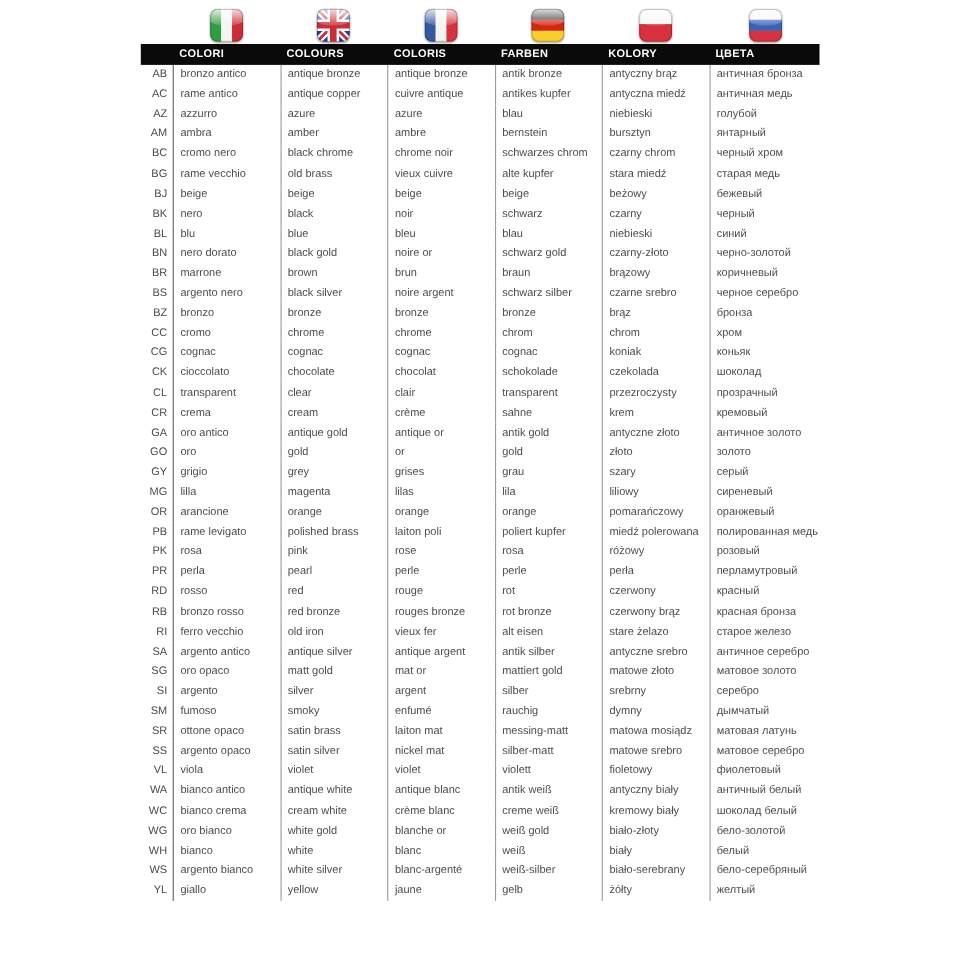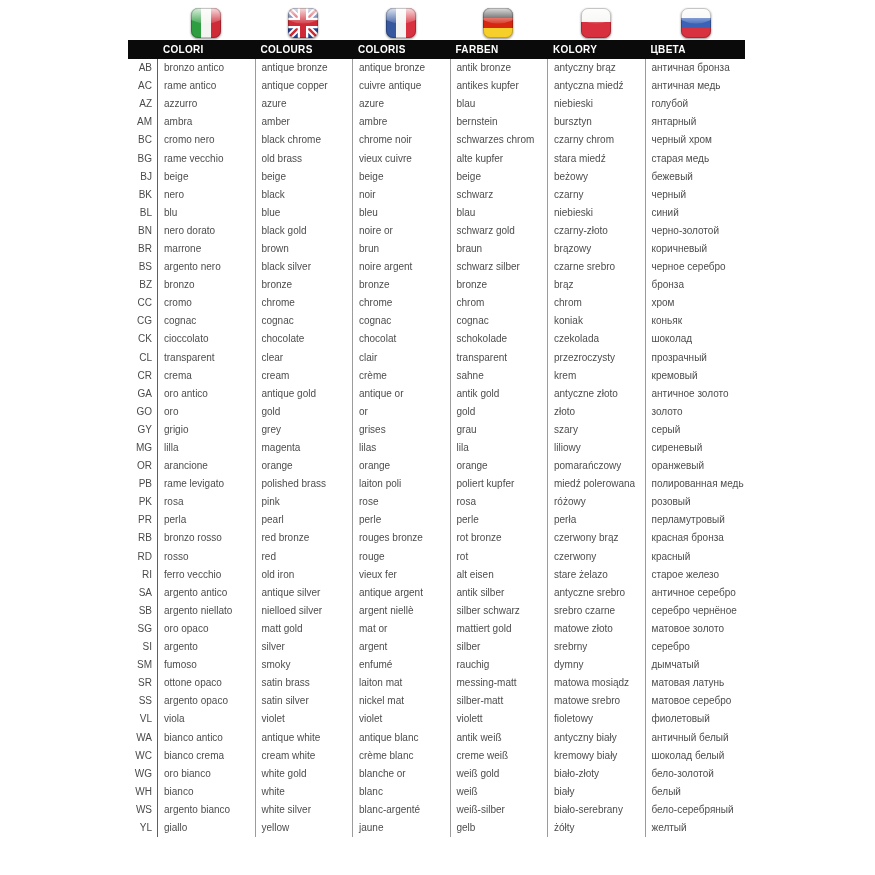--- a/index.html
+++ b/index.html
@@ -418,65 +418,56 @@
         <div class="grid-row">
           <div class="cell k0 code">PR</div>
           <div class="cell k1 lang">perla</div>
           <div class="cell k2 lang">pearl</div>
           <div class="cell k3 lang">perle</div>
           <div class="cell k4 lang">perle</div>
           <div class="cell k5 lang">perła</div>
           <div class="cell k6 lang">перламутровый</div>
         </div>
         <div class="grid-row">
+          <div class="cell k0 code">RD</div>
+          <div class="cell k1 lang">rosso</div>
+          <div class="cell k2 lang">red</div>
+          <div class="cell k3 lang">rouge</div>
+          <div class="cell k4 lang">rot</div>
+          <div class="cell k5 lang">czerwony</div>
+          <div class="cell k6 lang">красный</div>
+        </div>
+        <div class="grid-row">
           <div class="cell k0 code">RB</div>
           <div class="cell k1 lang">bronzo rosso</div>
           <div class="cell k2 lang">red bronze</div>
           <div class="cell k3 lang">rouges bronze</div>
           <div class="cell k4 lang">rot bronze</div>
           <div class="cell k5 lang">czerwony brąz</div>
           <div class="cell k6 lang">красная бронза</div>
         </div>
         <div class="grid-row">
-          <div class="cell k0 code">RD</div>
-          <div class="cell k1 lang">rosso</div>
-          <div class="cell k2 lang">red</div>
-          <div class="cell k3 lang">rouge</div>
-          <div class="cell k4 lang">rot</div>
-          <div class="cell k5 lang">czerwony</div>
-          <div class="cell k6 lang">красный</div>
-        </div>
-        <div class="grid-row">
           <div class="cell k0 code">RI</div>
           <div class="cell k1 lang">ferro vecchio</div>
           <div class="cell k2 lang">old iron</div>
           <div class="cell k3 lang">vieux fer</div>
           <div class="cell k4 lang">alt eisen</div>
           <div class="cell k5 lang">stare żelazo</div>
           <div class="cell k6 lang">старое железо</div>
         </div>
         <div class="grid-row">
           <div class="cell k0 code">SA</div>
           <div class="cell k1 lang">argento antico</div>
           <div class="cell k2 lang">antique silver</div>
           <div class="cell k3 lang">antique argent</div>
           <div class="cell k4 lang">antik silber</div>
           <div class="cell k5 lang">antyczne srebro</div>
           <div class="cell k6 lang">античное серебро</div>
         </div>
         <div class="grid-row">
-          <div class="cell k0 code">SB</div>
-          <div class="cell k1 lang">argento niellato</div>
-          <div class="cell k2 lang">nielloed silver</div>
-          <div class="cell k3 lang">argent niellè</div>
-          <div class="cell k4 lang">silber schwarz</div>
-          <div class="cell k5 lang">srebro czarne</div>
-          <div class="cell k6 lang">серебро чернёное</div>
-        </div>
-        <div class="grid-row">
           <div class="cell k0 code">SG</div>
           <div class="cell k1 lang">oro opaco</div>
           <div class="cell k2 lang">matt gold</div>
           <div class="cell k3 lang">mat or</div>
           <div class="cell k4 lang">mattiert gold</div>
           <div class="cell k5 lang">matowe złoto</div>
           <div class="cell k6 lang">матовое золото</div>
         </div>
         <div class="grid-row">
           <div class="cell k0 code">SI</div>

